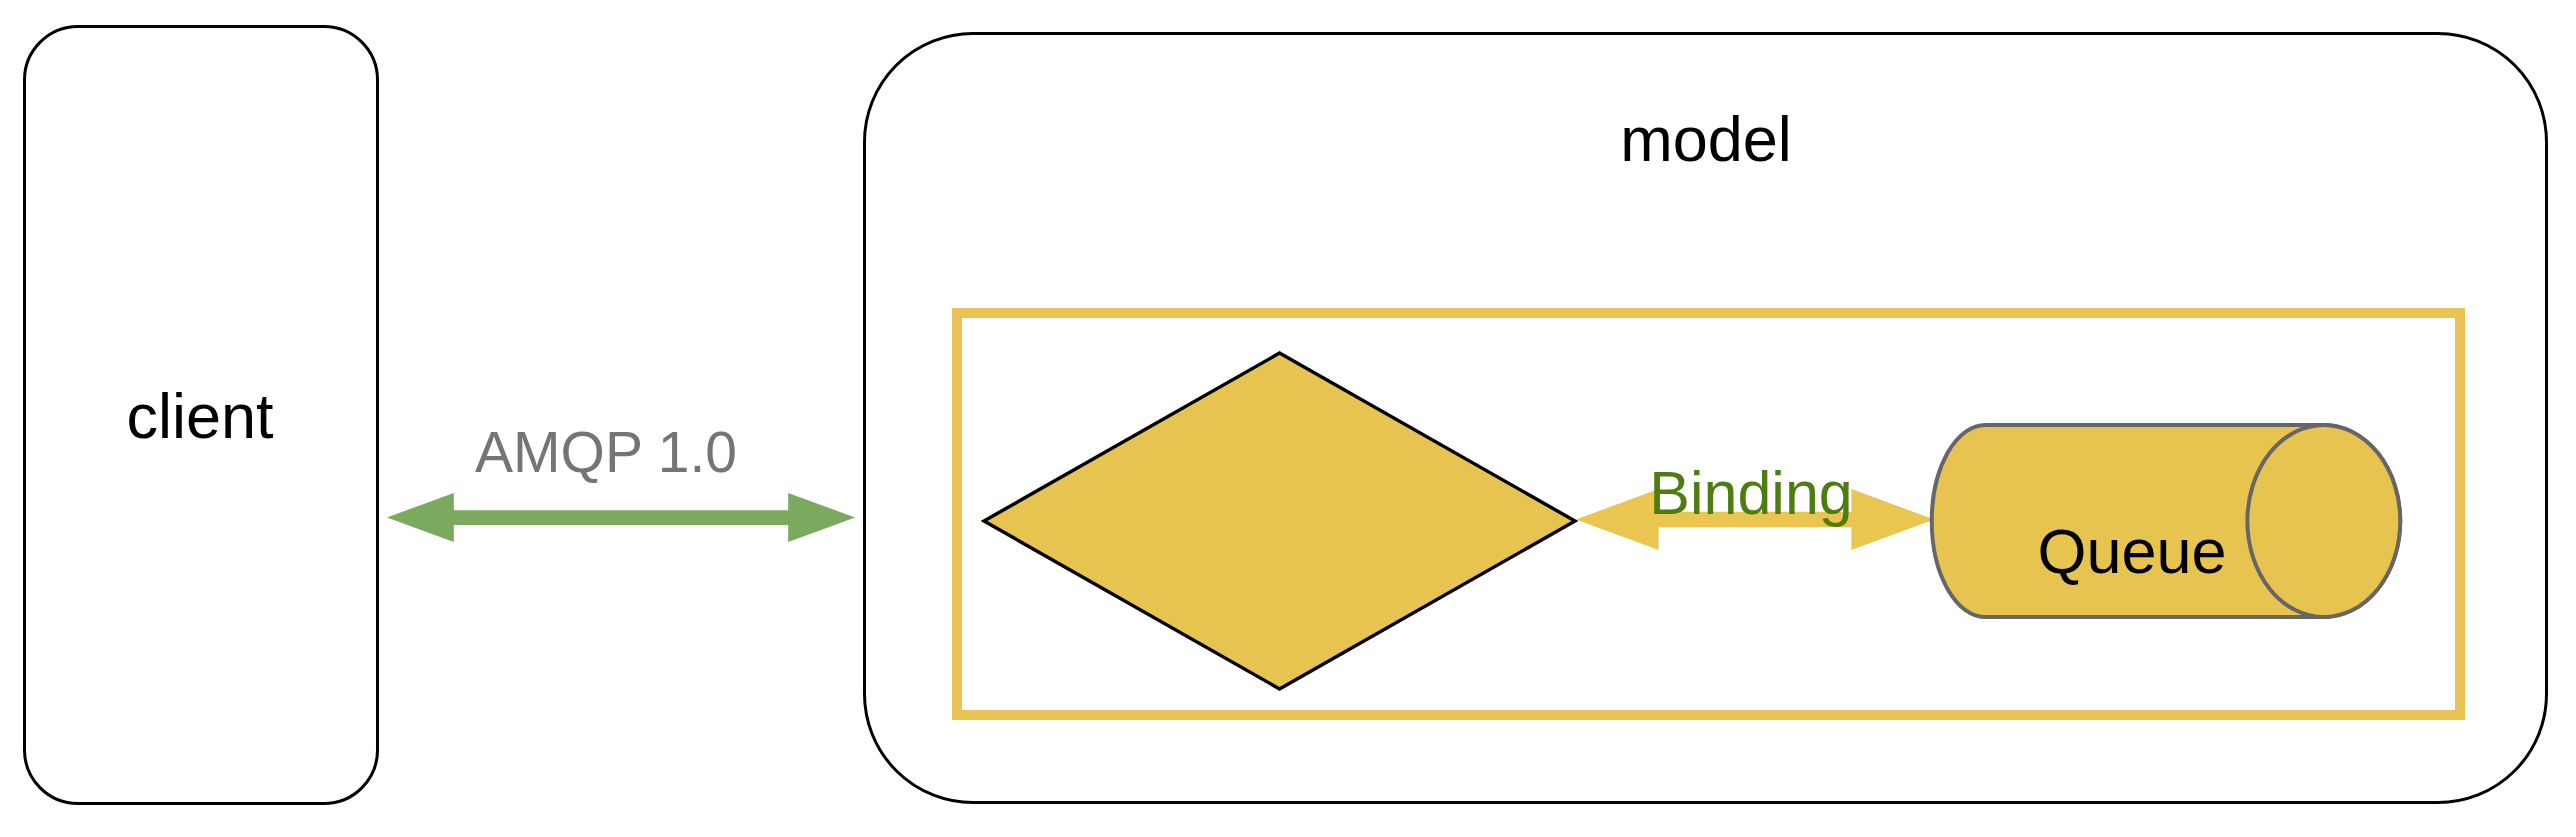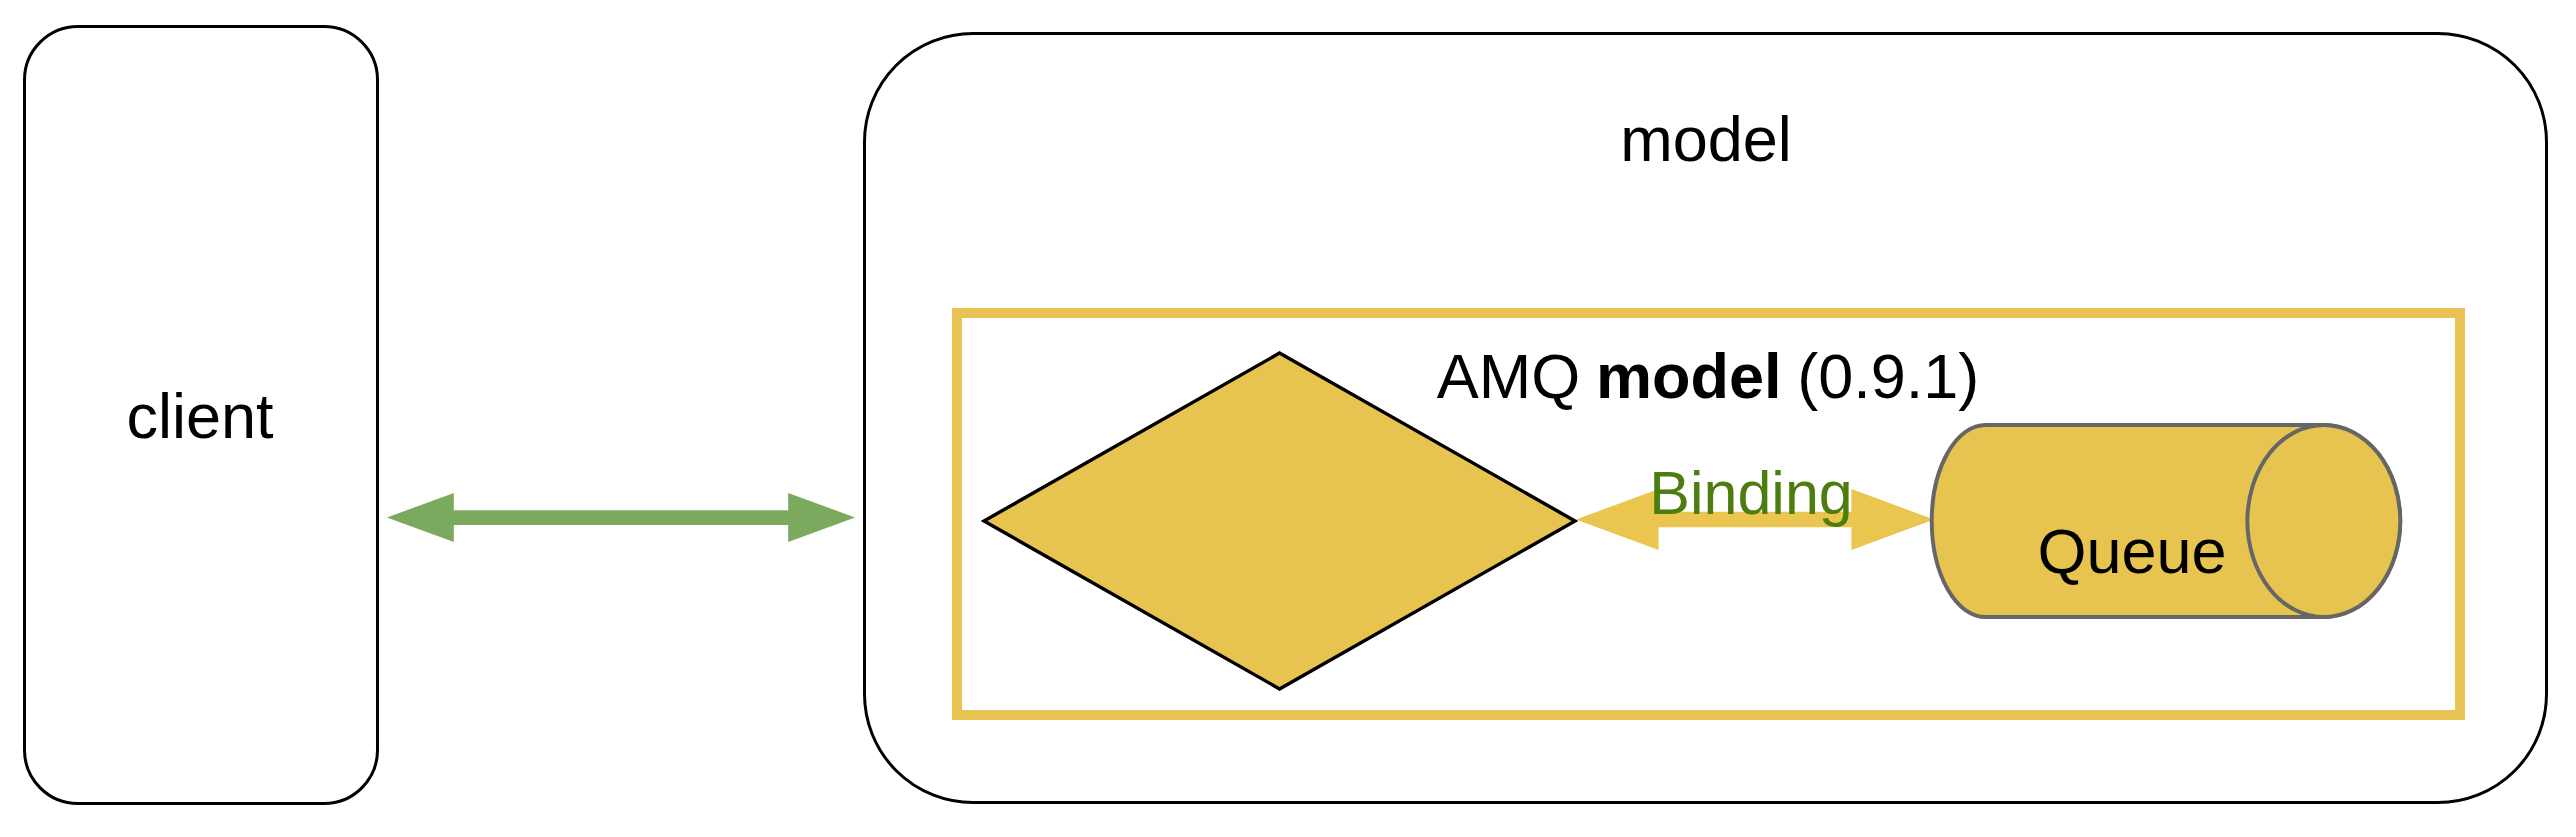--- a/index.html
+++ b/index.html
@@ -65,29 +65,25 @@
 
 <div class="canvas">
 
   <div class="abs client-box"></div>
   <div class="label client-label">client</div>
 
   <div class="abs server-box"></div>
   <div class="label server-label">model</div>
 
   <div class="abs amq-rect"></div>
-  <div class="label amq-label">
-    <span>AMQ</span>
-    <span class="bold">model</span>
-    <span>(0.9.1)</span>
-  </div>
 
   <svg class="green-arrow-svg" width="472" height="59" viewBox="0 0 480 60">
     <polygon points="2,30 70,5 70,22.5 410,22.5 410,5 478,30 410,55 410,37.5 70,37.5 70,55" fill="#7BAA5E"></polygon>
   </svg>
+  <div class="label amqp-label">AMQP 1.0</div>
 
   <svg class="diamond-svg" width="597" height="342" viewBox="0 0 608 348">
     <polygon points="304,3 605,174 304,345 3,174" fill="#E7C350" stroke="#000000" stroke-width="3.5" stroke-linejoin="miter"></polygon>
   </svg>
 
   <svg class="binding-arrow-svg" width="362" height="69" viewBox="0 0 368 70">
     <polygon points="2,35 86,4 86,27 282,27 282,4 366,35 282,66 282,43 86,43 86,66" fill="#EAC54F"></polygon>
   </svg>
   <div class="label binding-label">Binding</div>
 

